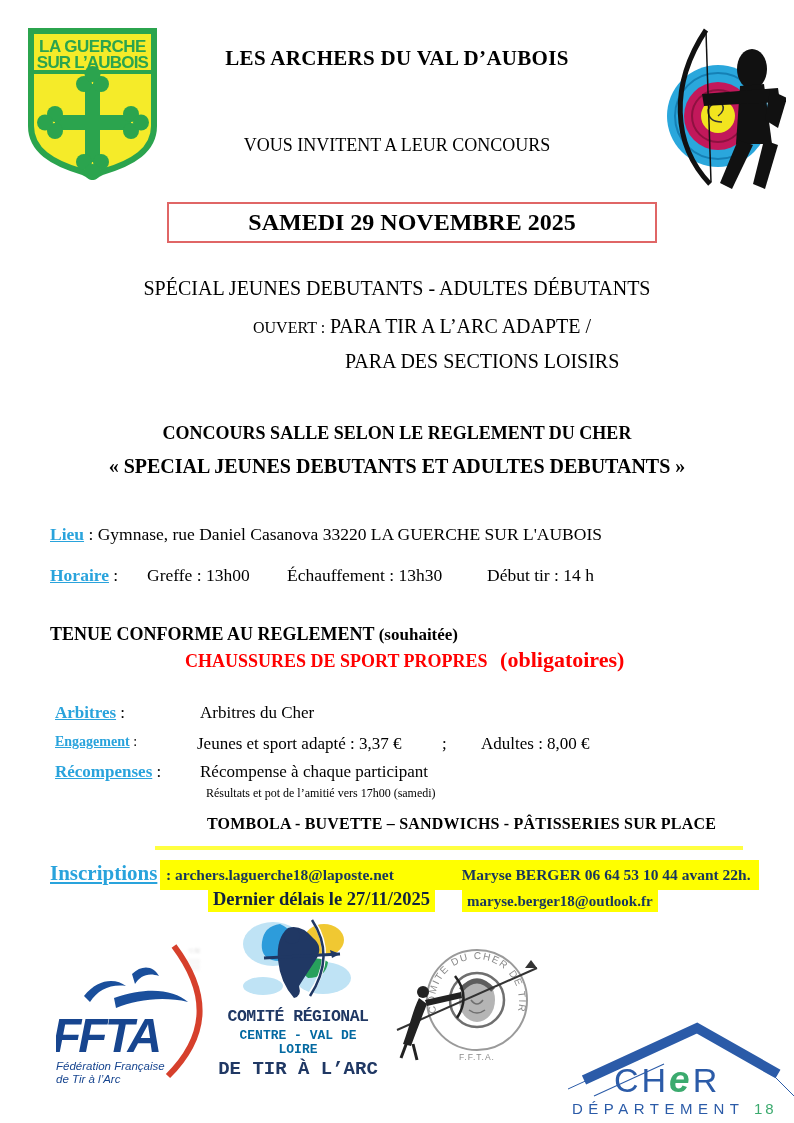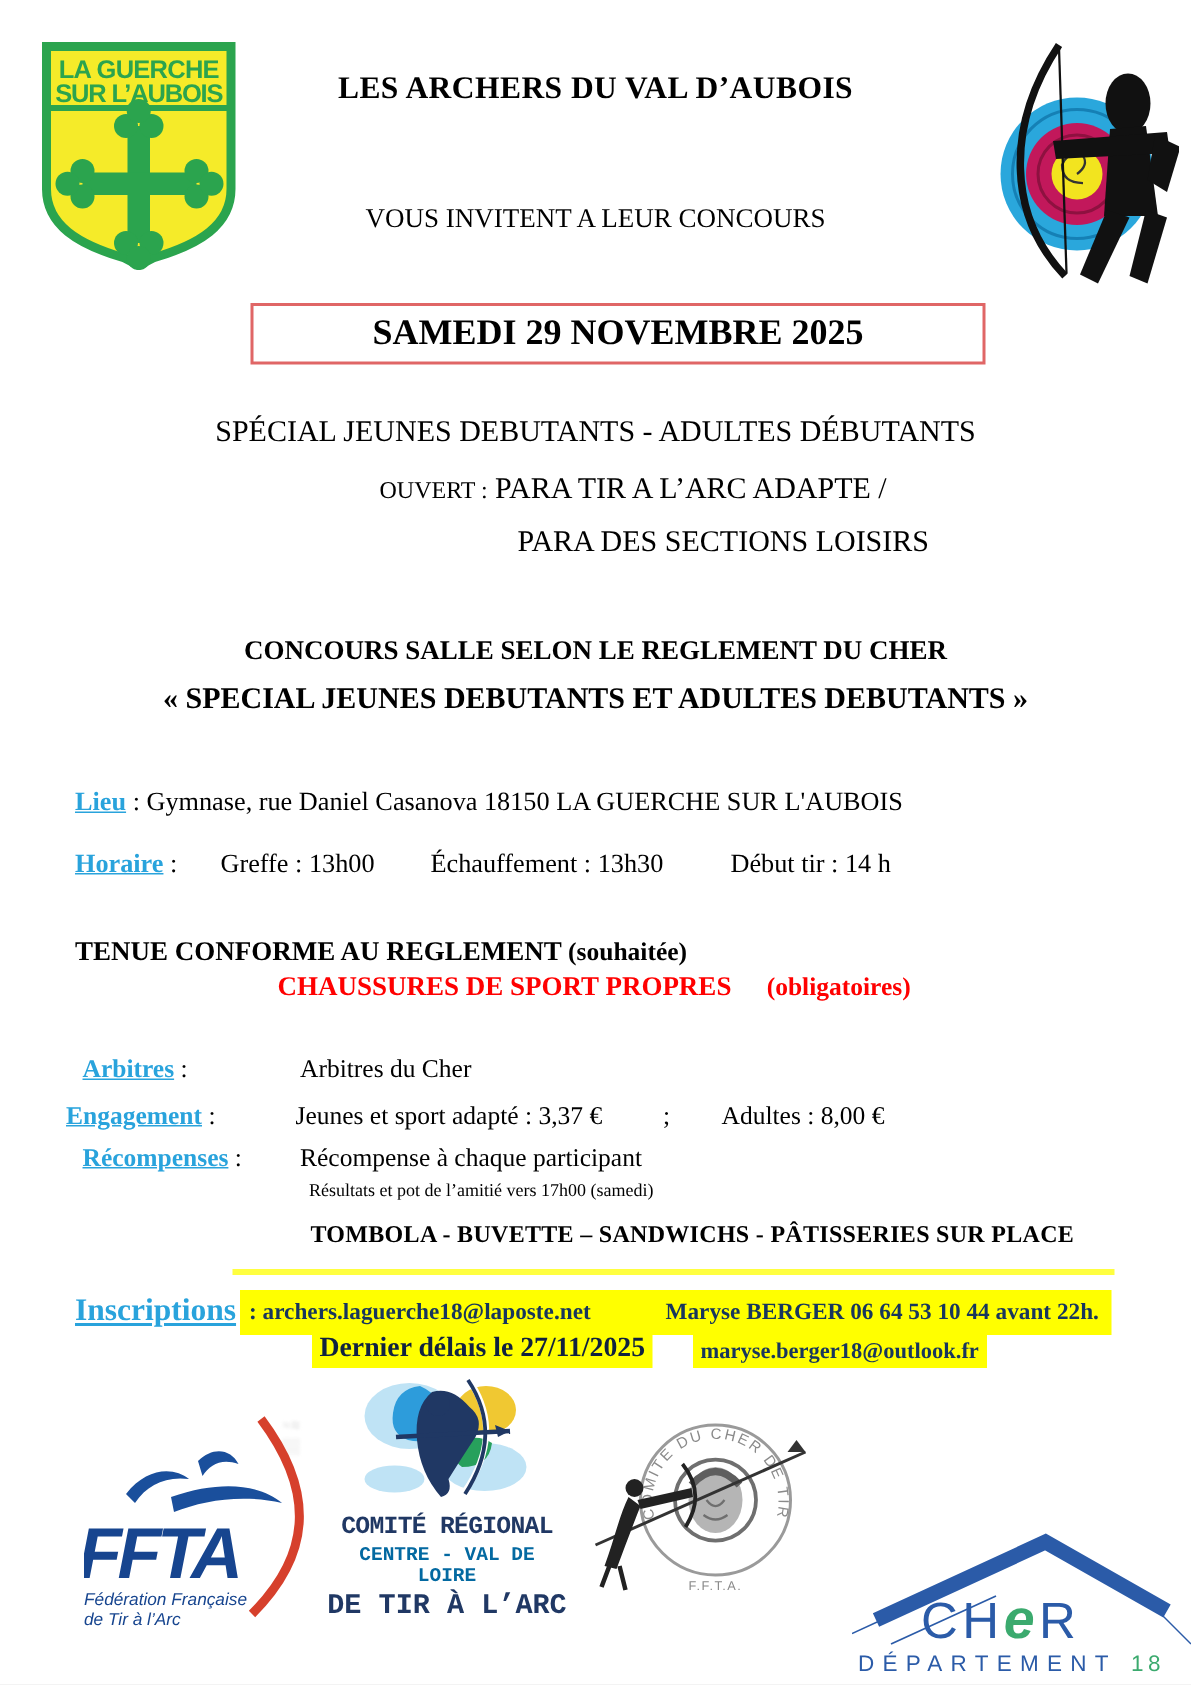--- a/index.html
+++ b/index.html
@@ -76,46 +76,46 @@
     <span style="font-size:16px">OUVERT :</span>
     <span>PARA TIR A L’ARC ADAPTE /</span>
   </div>
   <div class="abs" style="left:345px;top:350px;font-size:20px">PARA DES SECTIONS LOISIRS</div>
 
   <div class="abs ctr b" style="top:423px;font-size:18px">CONCOURS SALLE SELON LE REGLEMENT DU CHER</div>
   <div class="abs ctr b" style="top:455px;font-size:20px">« SPECIAL JEUNES DEBUTANTS ET ADULTES DEBUTANTS »</div>
 
   <div class="abs" style="left:50px;top:524px;font-size:17.5px">
     <span class="lbl">Lieu</span>
-    <span>: Gymnase, rue Daniel Casanova 18150 LA GUERCHE SUR L'AUBOIS</span>
+    <span>: Gymnase, rue Daniel Casanova 33220 LA GUERCHE SUR L'AUBOIS</span>
   </div>
   <div class="abs" style="left:50px;top:565px;font-size:17.5px">
     <span class="lbl">Horaire</span>
     <span>:</span>
   </div>
   <div class="abs" style="left:147px;top:565px;font-size:17.5px">Greffe : 13h00</div>
   <div class="abs" style="left:287px;top:565px;font-size:17.5px">Échauffement : 13h30</div>
   <div class="abs" style="left:487px;top:565px;font-size:17.5px">Début tir : 14 h</div>
 
   <div class="abs b" style="left:50px;top:624px;font-size:18px">
     <span>TENUE CONFORME AU REGLEMENT</span>
     <span style="font-size:17px">(souhaitée)</span>
   </div>
   <div class="abs b red" style="left:185px;top:647px;font-size:18px">
     <span>CHAUSSURES DE SPORT PROPRES</span>
-    <span style="margin-left:19px;font-size:17px">(obligatoires)</span>
+    <span style="margin-left:8px;font-size:22px">(obligatoires)</span>
   </div>
 
   <div class="abs" style="left:55px;top:703px;font-size:17px">
     <span class="lbl">Arbitres</span>
     <span>:</span>
   </div>
   <div class="abs" style="left:200px;top:703px;font-size:17px">Arbitres du Cher</div>
 
-  <div class="abs" style="left:44px;top:734px;font-size:17px">
+  <div class="abs" style="left:55px;top:734px;font-size:14px">
     <span class="lbl">Engagement</span>
     <span>:</span>
   </div>
   <div class="abs" style="left:197px;top:734px;font-size:17px">Jeunes et sport adapté : 3,37 €</div>
   <div class="abs" style="left:442px;top:734px;font-size:17px">;</div>
   <div class="abs" style="left:481px;top:734px;font-size:17px">Adultes : 8,00 €</div>
 
   <div class="abs" style="left:55px;top:762px;font-size:17px">
     <span class="lbl">Récompenses</span>
     <span>:</span>
@@ -123,21 +123,21 @@
   <div class="abs" style="left:200px;top:762px;font-size:17px">Récompense à chaque participant</div>
   <div class="abs" style="left:206px;top:786px;font-size:12px">Résultats et pot de l’amitié vers 17h00 (samedi)</div>
 
   <div class="abs b" style="left:207px;top:815px;font-size:16px;letter-spacing:.2px">TOMBOLA - BUVETTE – SANDWICHS - PÂTISSERIES SUR PLACE</div>
 
   <div class="abs" style="left:155px;top:846px;width:588px;height:4px;background:#FFFF00;opacity:.75"></div>
 
   <div class="abs lbl" style="left:50px;top:861px;font-size:21px">Inscriptions</div>
   <div class="abs hl b navy" style="left:160px;top:860px;height:30px;line-height:30px;padding:0 8px 0 6px;font-size:15.5px">
     <span>: archers.laguerche18@laposte.net</span>
-    <span style="display:inline-block;margin-left:46px">Maryse BERGER 06 64 53 10 44 avant 22h.</span>
+    <span style="display:inline-block;margin-left:64px">Maryse BERGER 06 64 53 10 44 avant 22h.</span>
   </div>
   <div class="abs hl b" style="left:208px;top:887px;height:25px;line-height:25px;padding:0 5px;font-size:18.5px;color:#10223f">Dernier délais le 27/11/2025</div>
   <div class="abs hl b navy" style="left:462px;top:890px;height:22px;line-height:22px;padding:0 5px;font-size:15px">maryse.berger18@outlook.fr</div>
 
   <div class="abs sans" style="left:172px;top:945px;width:44px;height:44px;color:#c9c9c9;opacity:.5;font-size:10px;filter:blur(1px);text-align:center;line-height:14px">≈≋<br>▒▒</div>
 
   <svg class="abs" style="left:56px;top:934px" width="168" height="160" viewBox="0 0 168 160">
     <path d="M118,12 C154,60 152,102 112,142" stroke="#D6402C" stroke-width="6" fill="none"></path>
     <g fill="#1A4F9C">
       <path d="M28,62 C42,44 60,44 70,52 C54,50 42,56 34,68 Z"></path>

